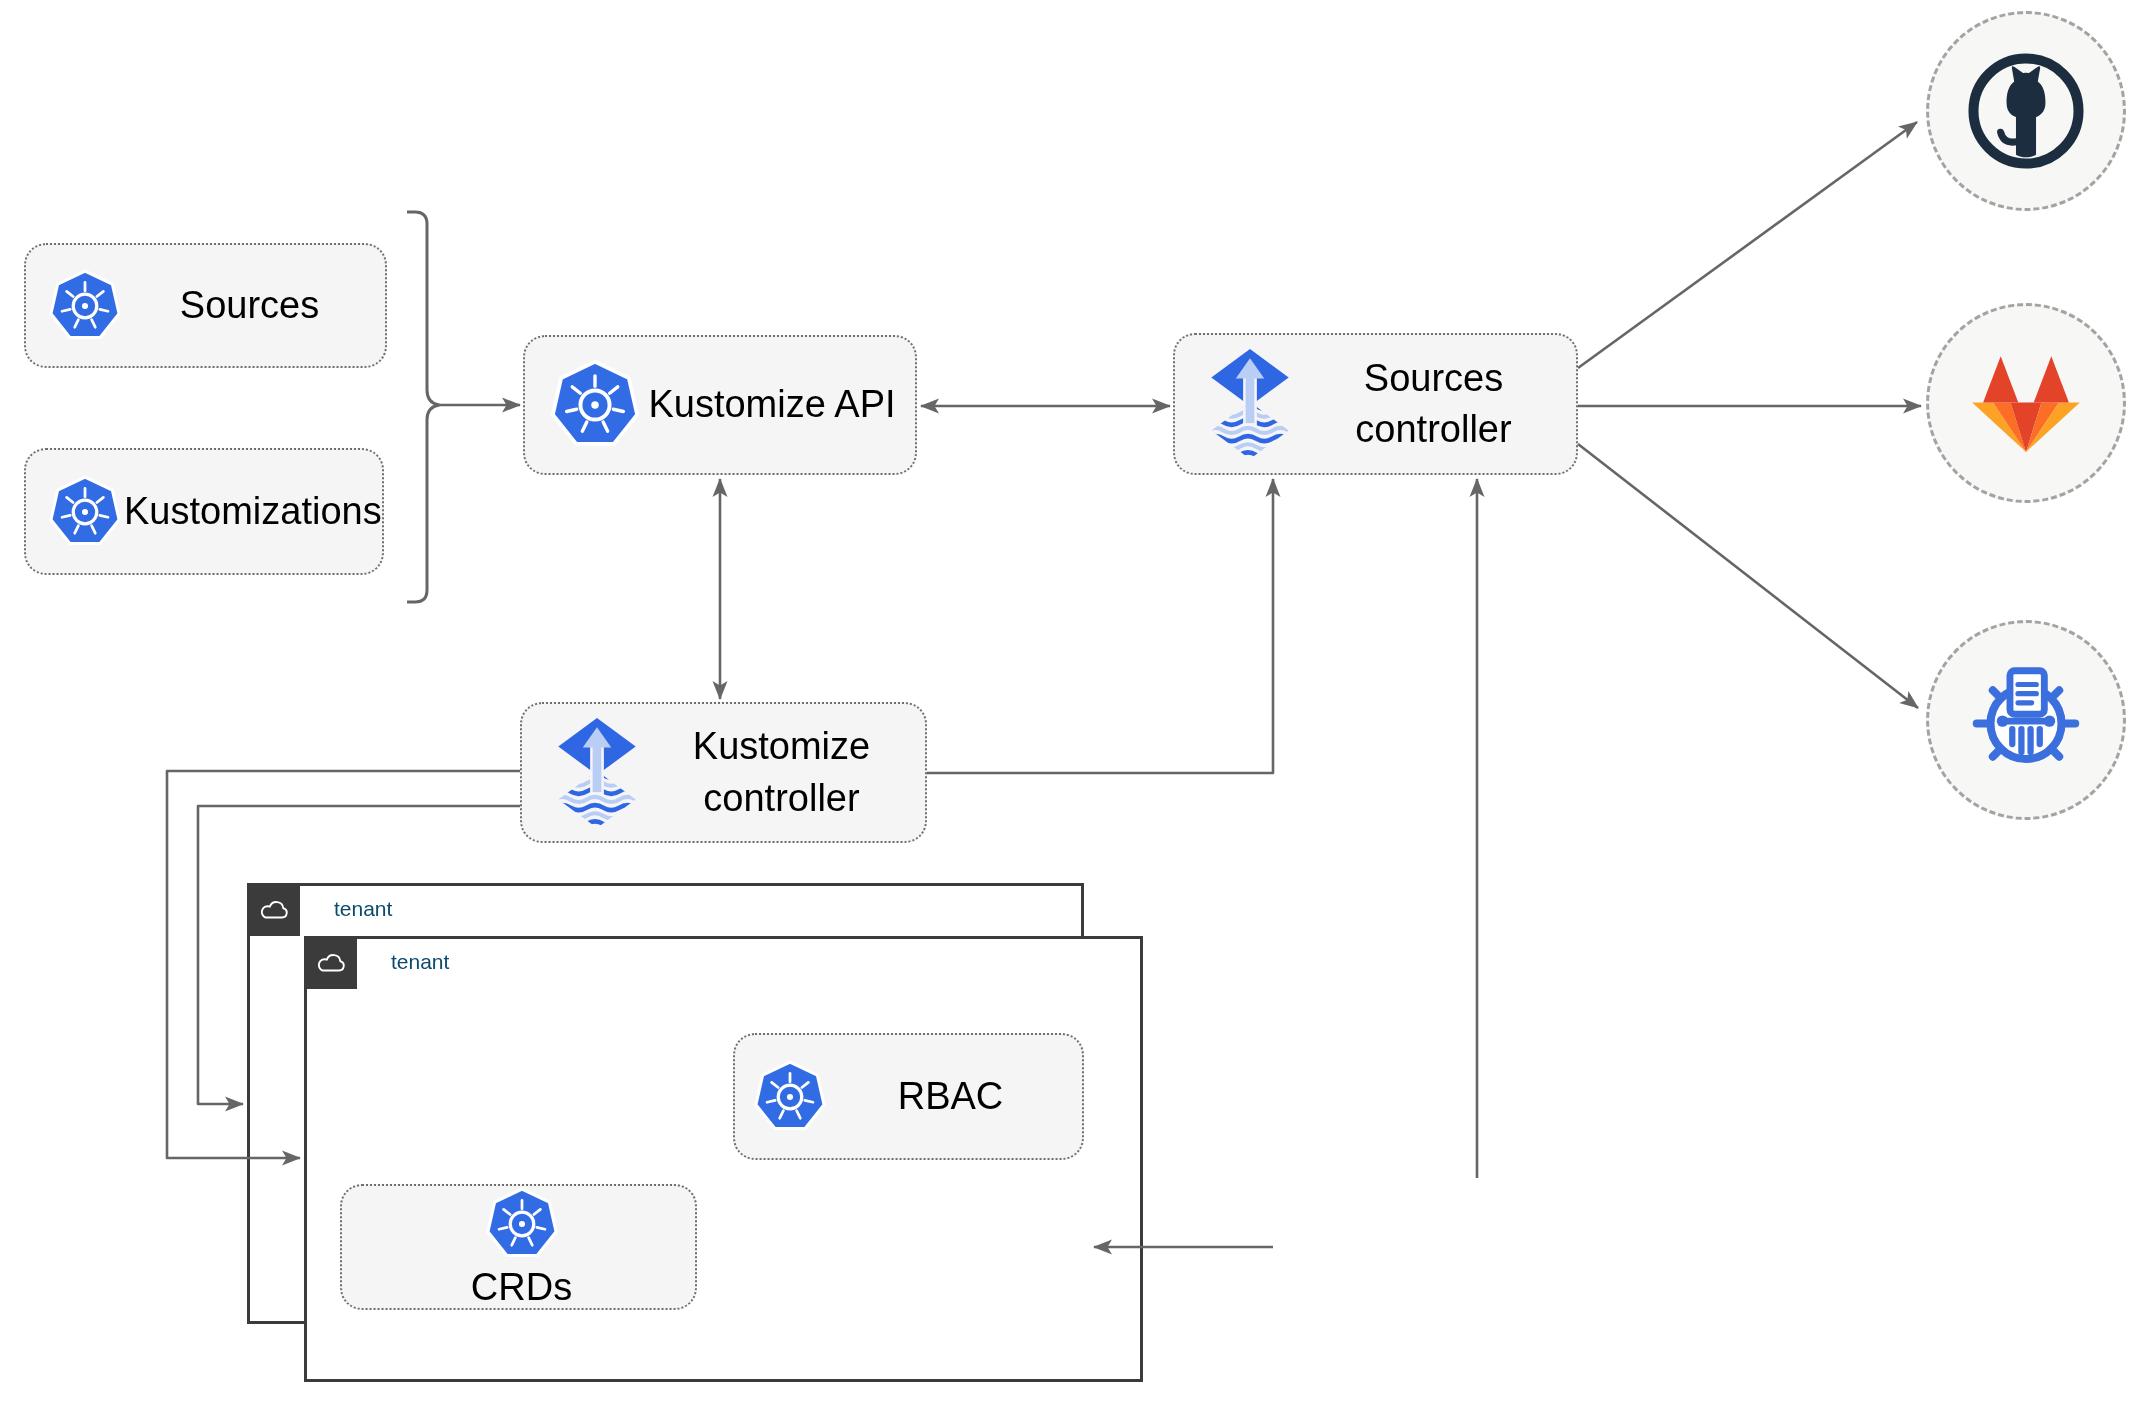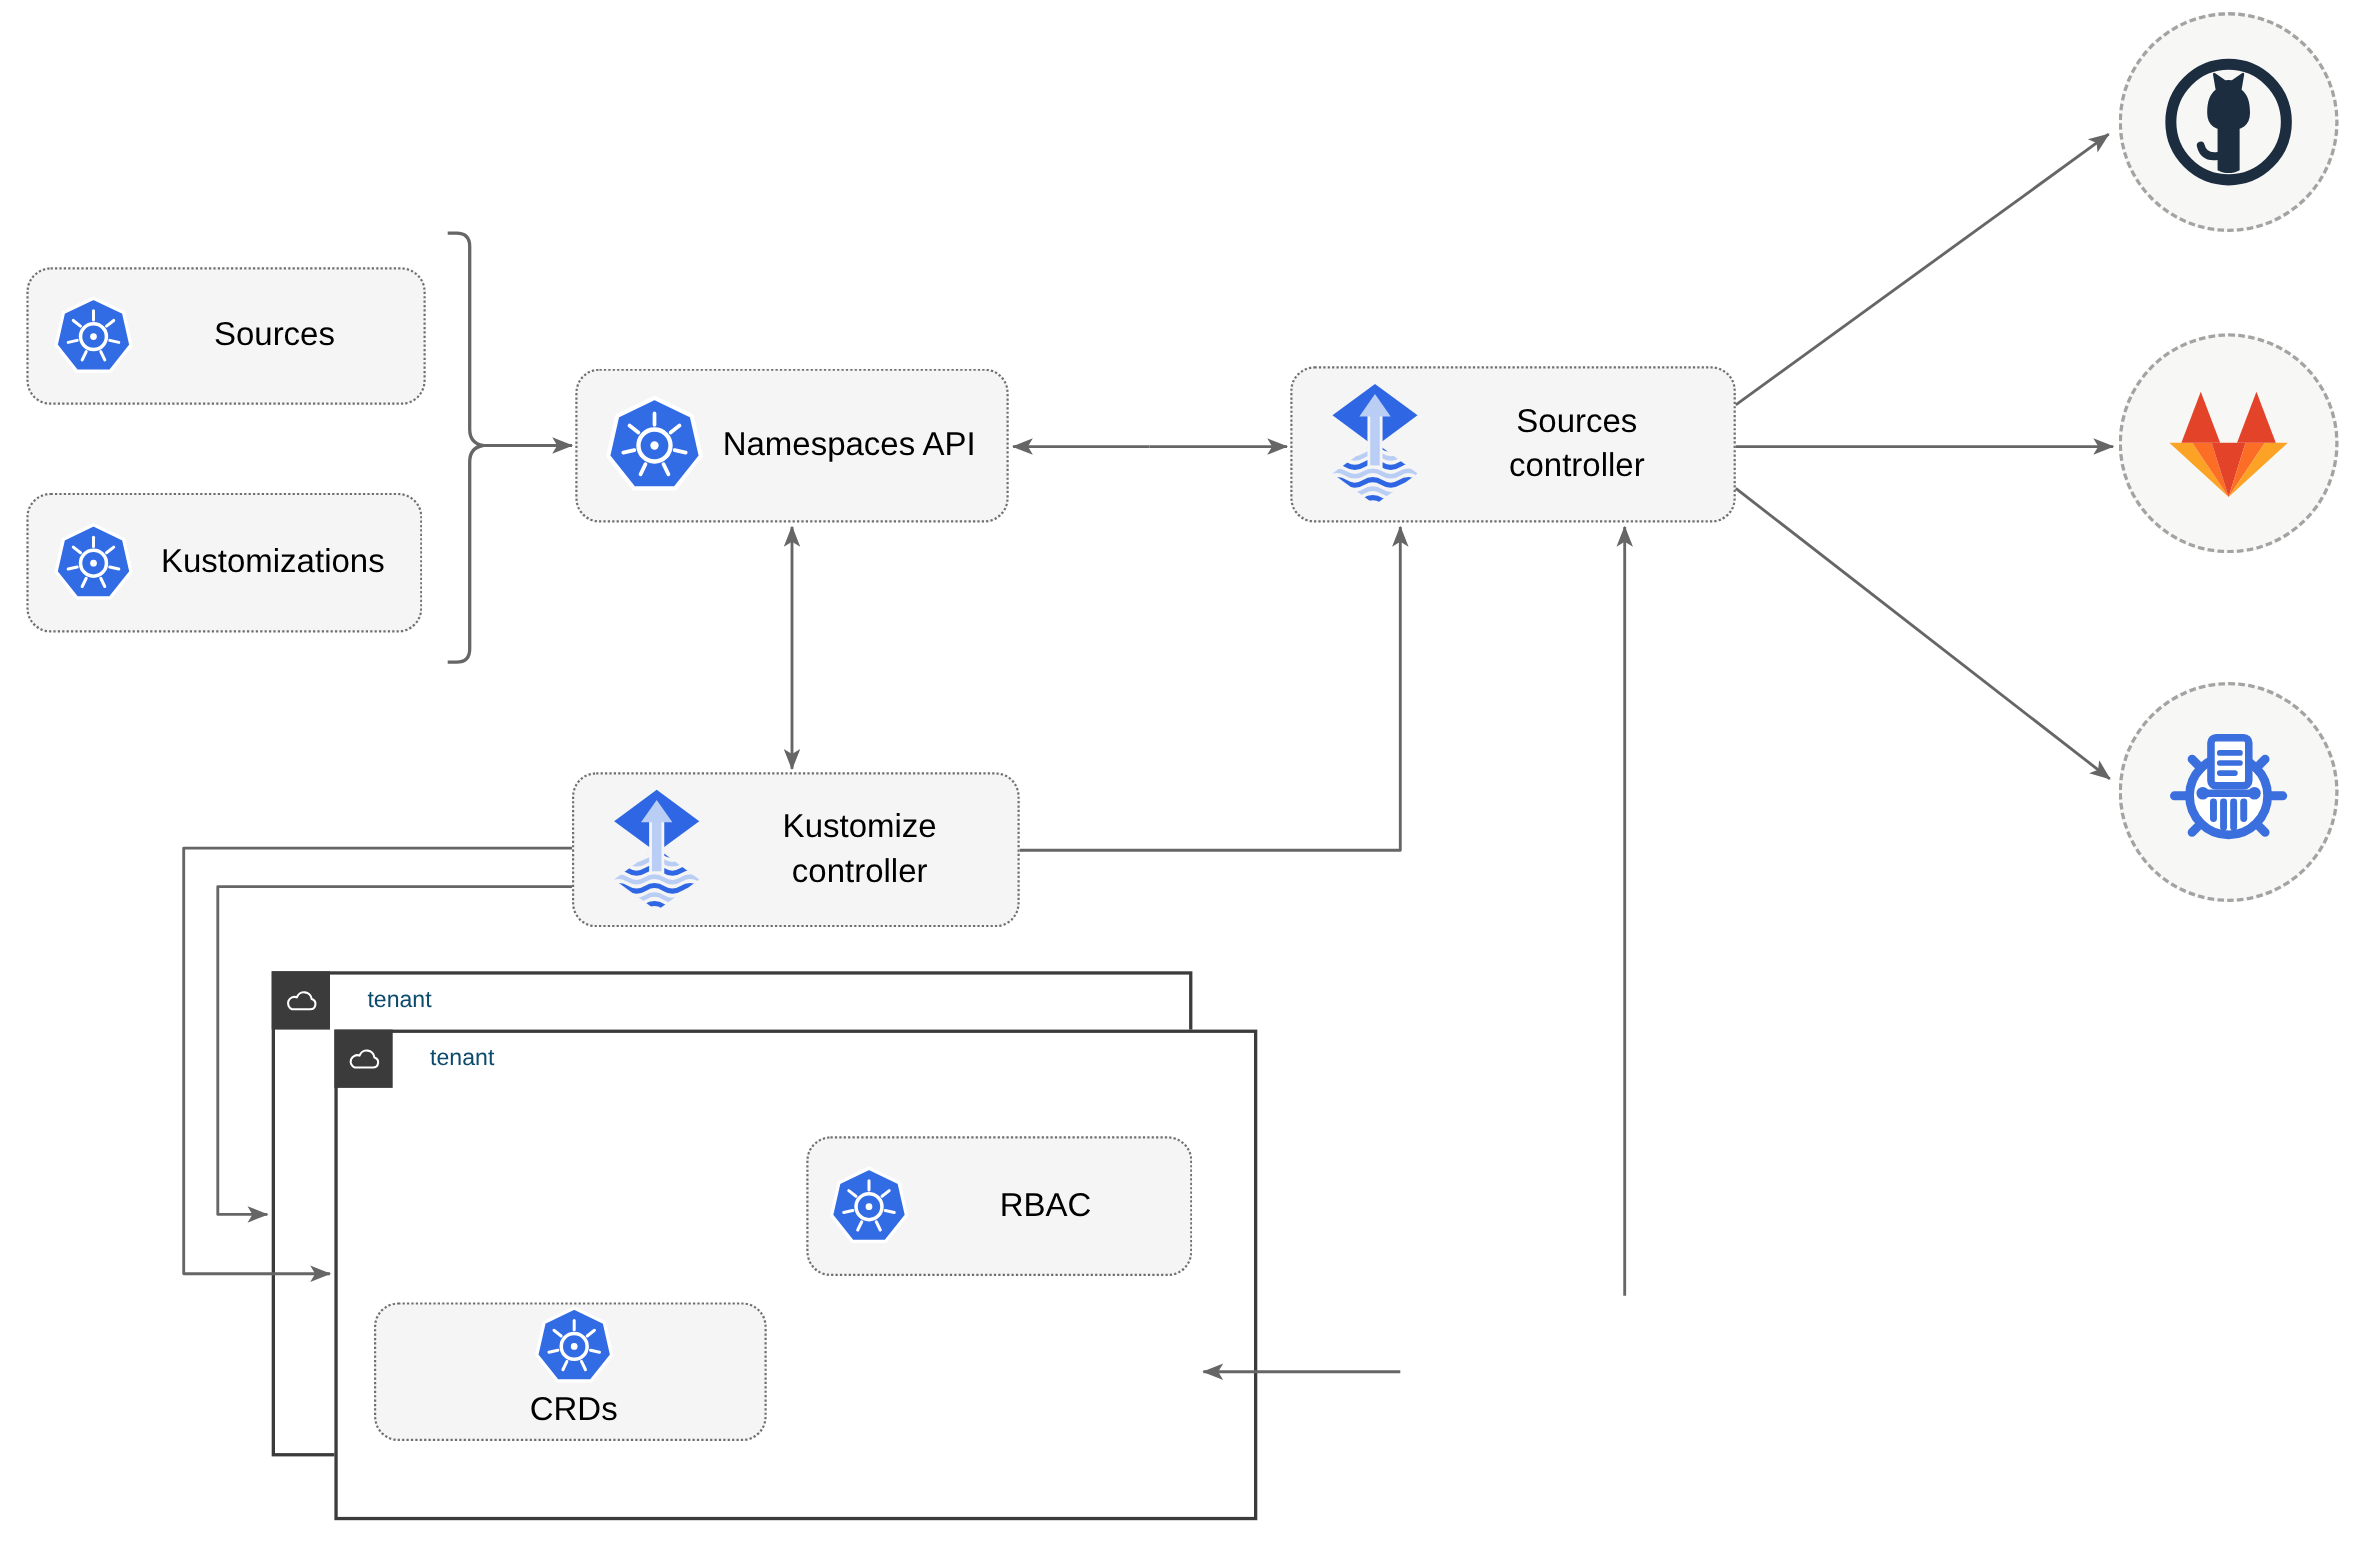--- a/index.html
+++ b/index.html
@@ -10,21 +10,21 @@
     --node_fill:#f5f5f5; --node_border:#6e6e6e;
     --circle_fill:#f7f7f5; --circle_border:#a3a3a3;
     --tenant_dark:#3b3b3b; --canvas_bg:#ffffff; --text_color:#000000;
   }
   html,body{margin:0;padding:0;background:#fff;}
   .canvas{position:relative;width:2144px;height:1407px;background:var(--canvas_bg);
           font-family:"Liberation Sans",sans-serif;overflow:hidden;}
 
   .node{position:absolute;display:flex;align-items:center;background:var(--node_fill);
         border:2px dotted var(--node_border);border-radius:22px;box-sizing:border-box;z-index:3;}
-  .node .label{flex:1;text-align:center;font-size:30px;color:var(--text_color);line-height:1.35;}
+  .node .label{flex:1;text-align:center;font-size:38px;color:var(--text_color);line-height:1.35;}
   .node.ctrl .label{max-width:205px;margin:0 auto;}
 
   #sources{left:24px;top:243px;width:363px;height:125px;padding:0 10px 0 20px;}
   #kustomizations{left:24px;top:448px;width:360px;height:127px;padding:0 10px 0 20px;}
   #kubernetes-api{left:523px;top:335px;width:394px;height:140px;padding:0 14px 0 22px;}
   #source-controller{left:1173px;top:333px;width:405px;height:142px;padding:0 10px 0 24px;}
   #kustomize-controller{left:520px;top:702px;width:407px;height:141px;padding:0 10px 0 24px;}
   #helm-controller{left:1273px;top:1178px;width:402px;height:137px;padding:0 10px 0 24px;}
   #namespaces{left:338px;top:1033px;width:359px;height:127px;padding:0 10px 0 16px;}
   #rbac{left:733px;top:1033px;width:351px;height:127px;padding:0 10px 0 16px;}
@@ -192,21 +192,21 @@
     <svg class="icon k8s-sm" viewBox="0 0 100 100">
         <use href="#sym-k8s"></use>
       </svg>
     <div class="label">Kustomizations</div>
   </div>
 
   <div class="node" id="kubernetes-api">
     <svg class="icon k8s-md" viewBox="0 0 100 100">
         <use href="#sym-k8s"></use>
       </svg>
-    <div class="label">Namespaces API</div>
+    <div class="label">Kustomize API</div>
   </div>
 
   <div class="node ctrl" id="source-controller">
     <svg class="icon flux" viewBox="0 0 100 112">
         <use href="#sym-flux"></use>
       </svg>
     <div class="label">Sources controller</div>
   </div>
 
   <div class="node ctrl" id="kustomize-controller">

